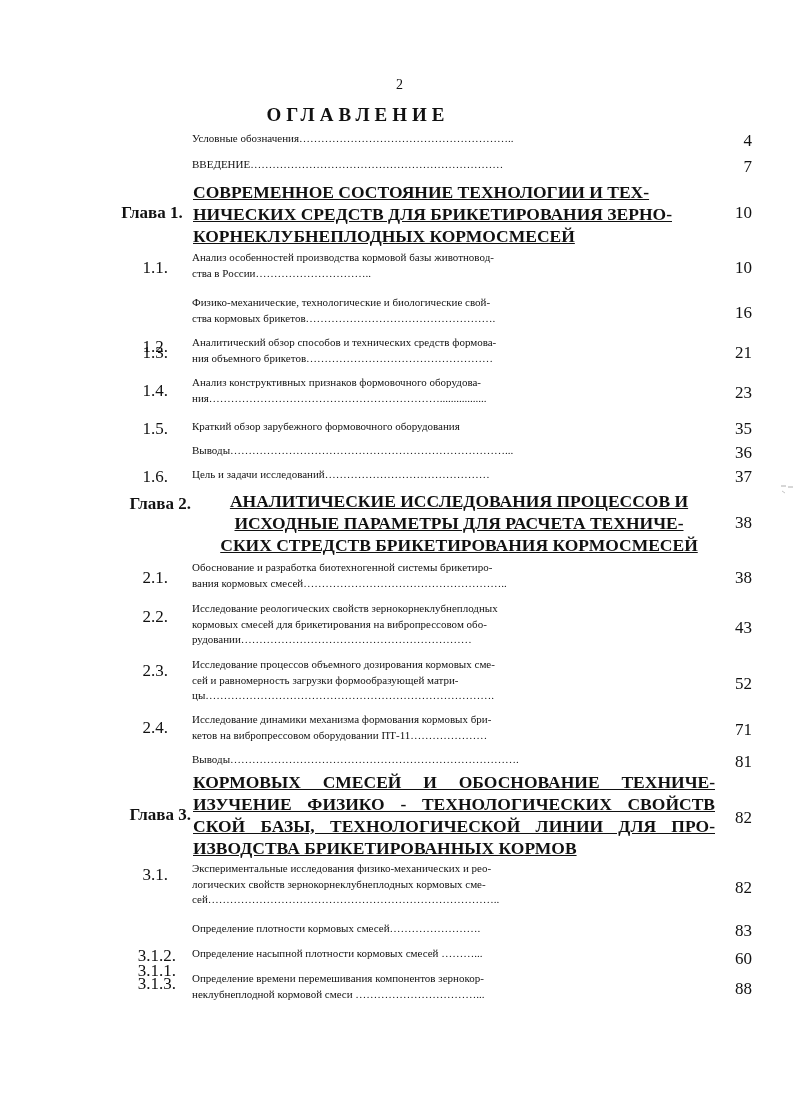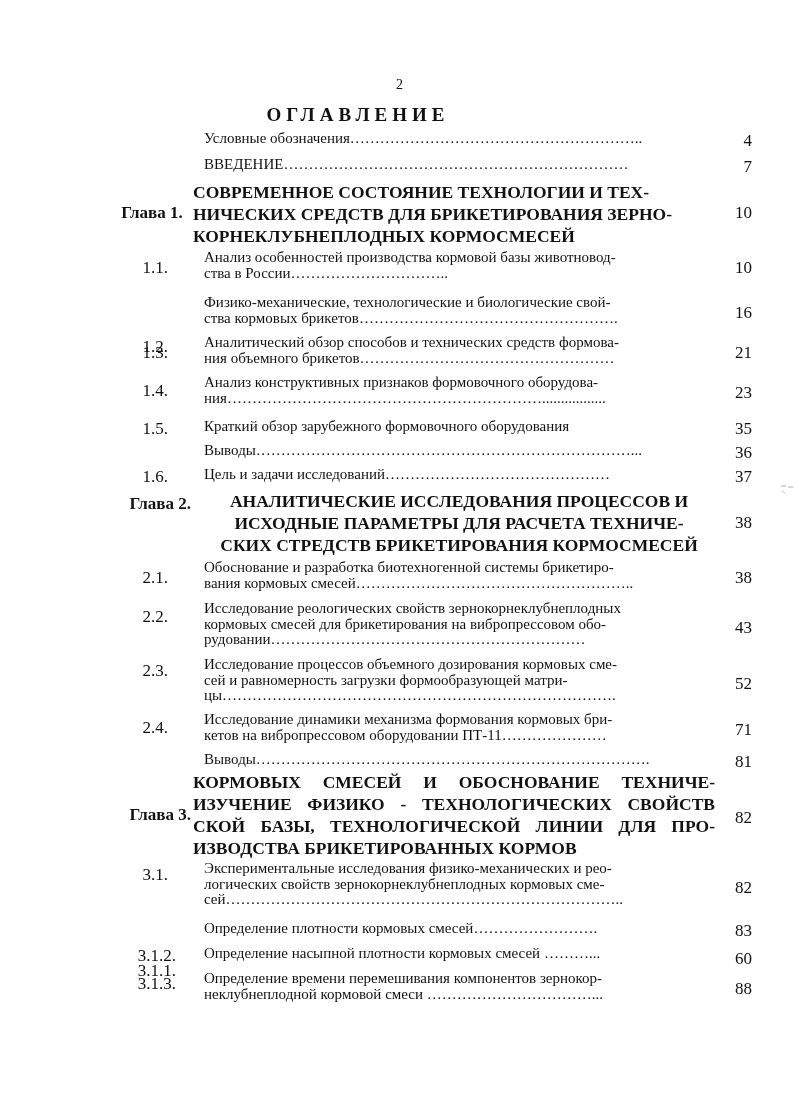--- a/index.html
+++ b/index.html
@@ -16,25 +16,25 @@
       position: absolute; top: 104px; left: 0; width: 646px; text-align: center;
       font-size: 19px; font-weight: bold; letter-spacing: 5px; padding-left: 70px; box-sizing: border-box;
     }
     .toc { position: absolute; left: 0; top: 0; width: 799px; height: 1097px; }
     .row { position: absolute; left: 0; width: 799px; }
     .num {
       position: absolute; text-align: right; font-size: 17px;
     }
     .num.chapter { font-weight: bold; font-size: 17px; }
     .text {
-      position: absolute; left: 204px; width: 520px; font-size: 15px; line-height: 15.5px;
+      position: absolute; left: 192px; width: 520px; font-size: 11px; line-height: 15.5px;
       text-align: justify; text-align-last: left;
     }
     .text.chapter-title {
-      font-weight: bold; font-size: 17.5px; line-height: 22px; left: 193px; width: 522px;
+      font-weight: bold; font-size: 17.5px; line-height: 22px; left: 193px; width: 522px; text-decoration: underline;
     }
     .text.center { text-align: center; text-align-last: center; }
     .pg {
       position: absolute; left: 720px; width: 32px; text-align: right; font-size: 17px;
     }
     .margin-mark {
       position: absolute; left: 780px; top: 484px; width: 14px; height: 10px;
     }
   </style>
 </head>

